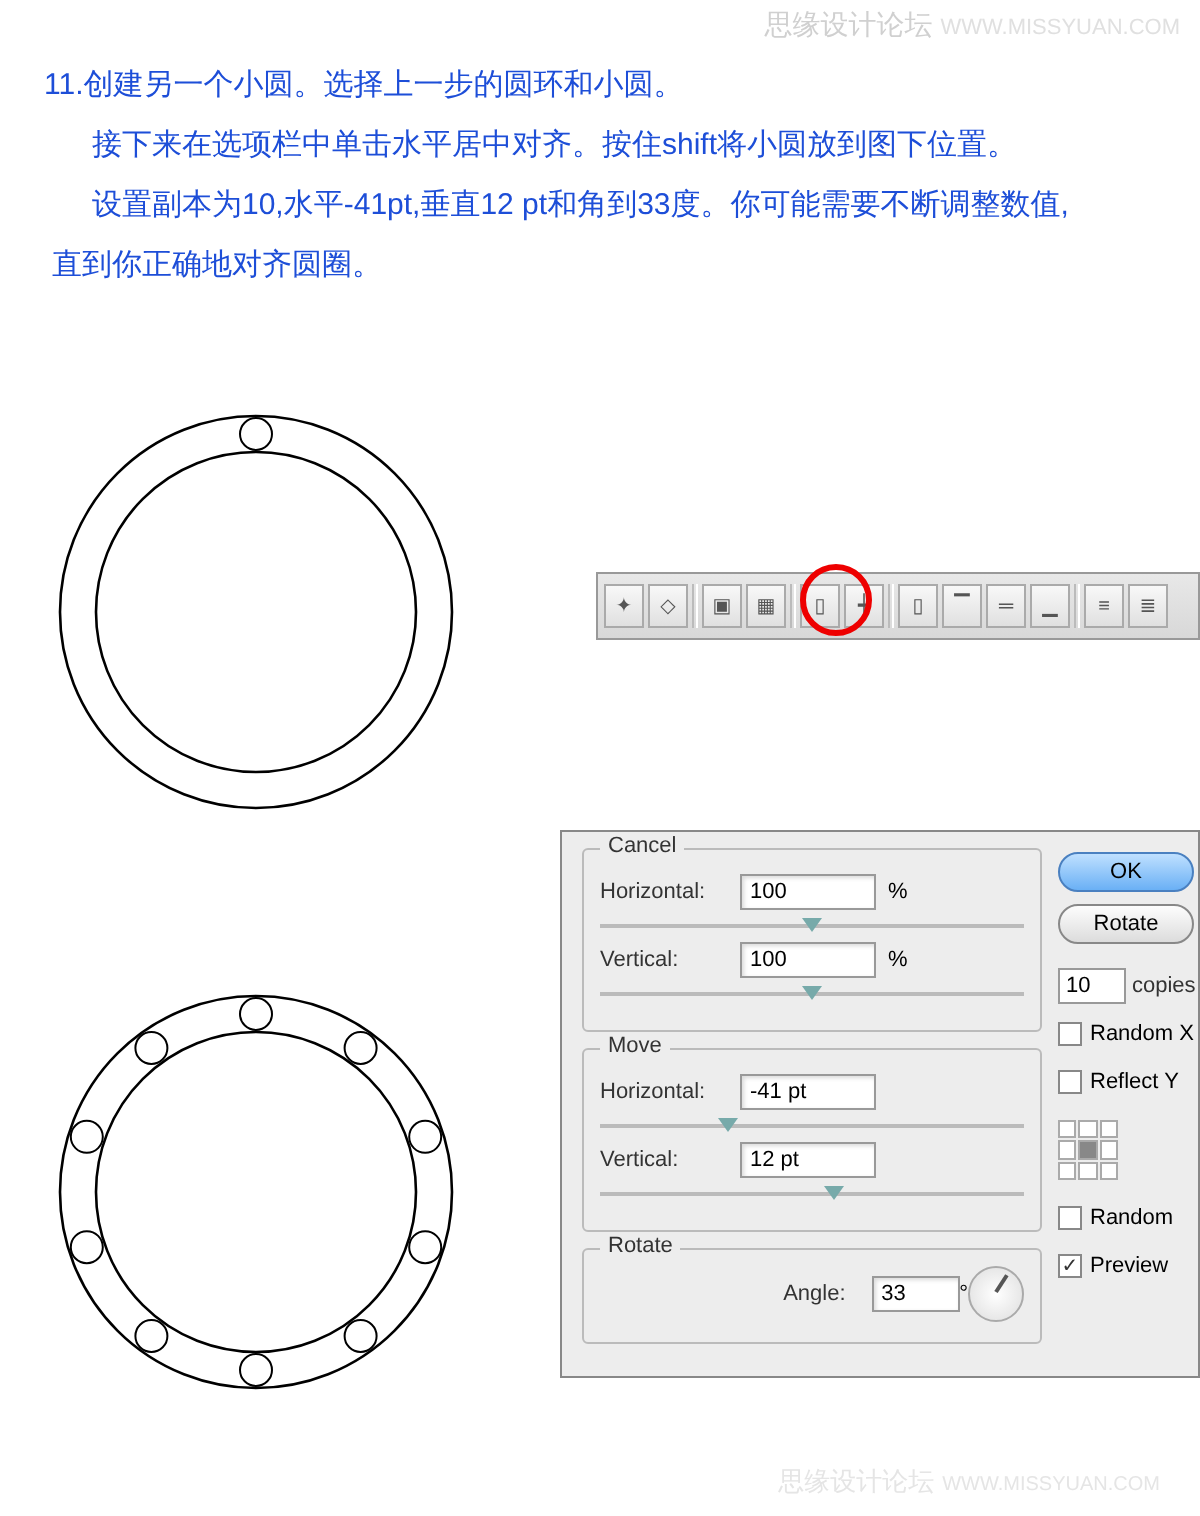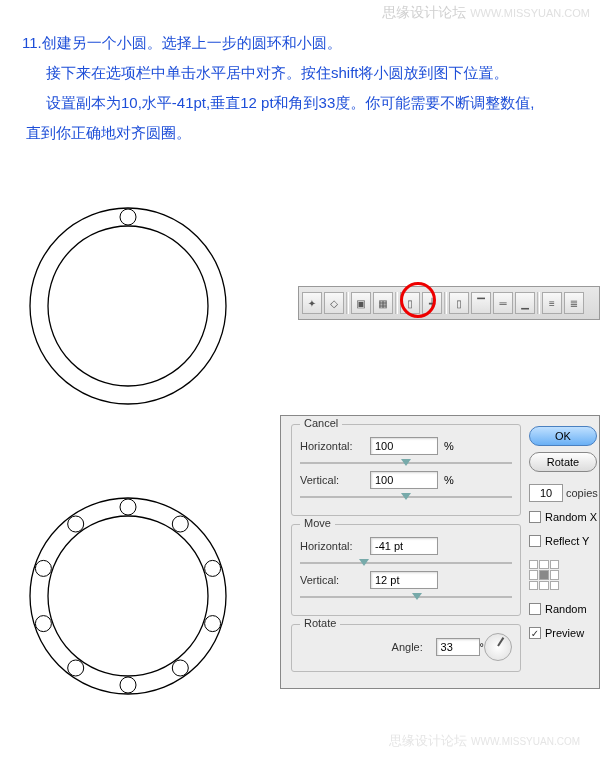--- a/index.html
+++ b/index.html
@@ -33,21 +33,21 @@
 .fld-unit { margin-left: 6px; }
 .slider { height: 8px; position: relative; margin: 2px 0 4px 0; }
 .slider-track { height: 2px; background: #bbb; position: absolute; top: 3px; left: 0; right: 0; }
 .slider-thumb { width: 0; height: 0; border-left: 5px solid transparent; border-right: 5px solid transparent; border-top: 7px solid #7aa; position: absolute; top: 0; left: 50%; transform: translateX(-50%); }
 .rotate-row { display: flex; align-items: center; gap: 0; justify-content: flex-end; }
 .rotate-dial { width: 28px; height: 28px; border: 1px solid #aaa; border-radius: 50%; position: relative; background: radial-gradient(#fff,#ddd); }
 .rotate-dial::after { content: ""; position: absolute; width: 2px; height: 10px; background: #555; left: 50%; top: 2px; transform-origin: bottom center; transform: translateX(-50%) rotate(33deg); }
 .mac-btn { border: 1px solid #888; border-radius: 10px; background: linear-gradient(#fdfdfd,#dcdcdc); padding: 3px 8px; font-size: 11px; text-align: center; }
 .mac-btn.primary { background: linear-gradient(#bfe0ff,#6ab0f5); border-color: #4a80c0; text-align: center; }
 .copies-row { display: flex; align-items: center; gap: 3px; margin-top: 6px; }
-.copies-input { width: 34px; height: 18px; border: 1px solid #999; background: #fff; font-size: 11px; padding: 0 3px; text-align: center; }
+.copies-input { width: 34px; height: 18px; border: 1px solid #999; background: #fff; font-size: 11px; padding: 0 3px; }
 .chk-row { display: flex; align-items: center; gap: 4px; font-size: 11px; margin: 3px 0; }
 .chk { width: 12px; height: 12px; border: 1px solid #888; background: #fff; display: inline-flex; align-items: center; justify-content: center; font-size: 10px; color: #333; }
 .chk.checked { background: #fff; }
 .chk.checked::after { content: "✓"; color: #333; }
 .anchor-grid { width: 30px; height: 30px; display: grid; grid-template-columns: repeat(3,1fr); grid-template-rows: repeat(3,1fr); gap: 1px; margin: 4px 0; }
 .anchor-cell { border: 1px solid #aaa; background: #fff; }
 .anchor-cell.sel { background: #888; }
 .readonly { color: #333; }
 </style>
 </head>

